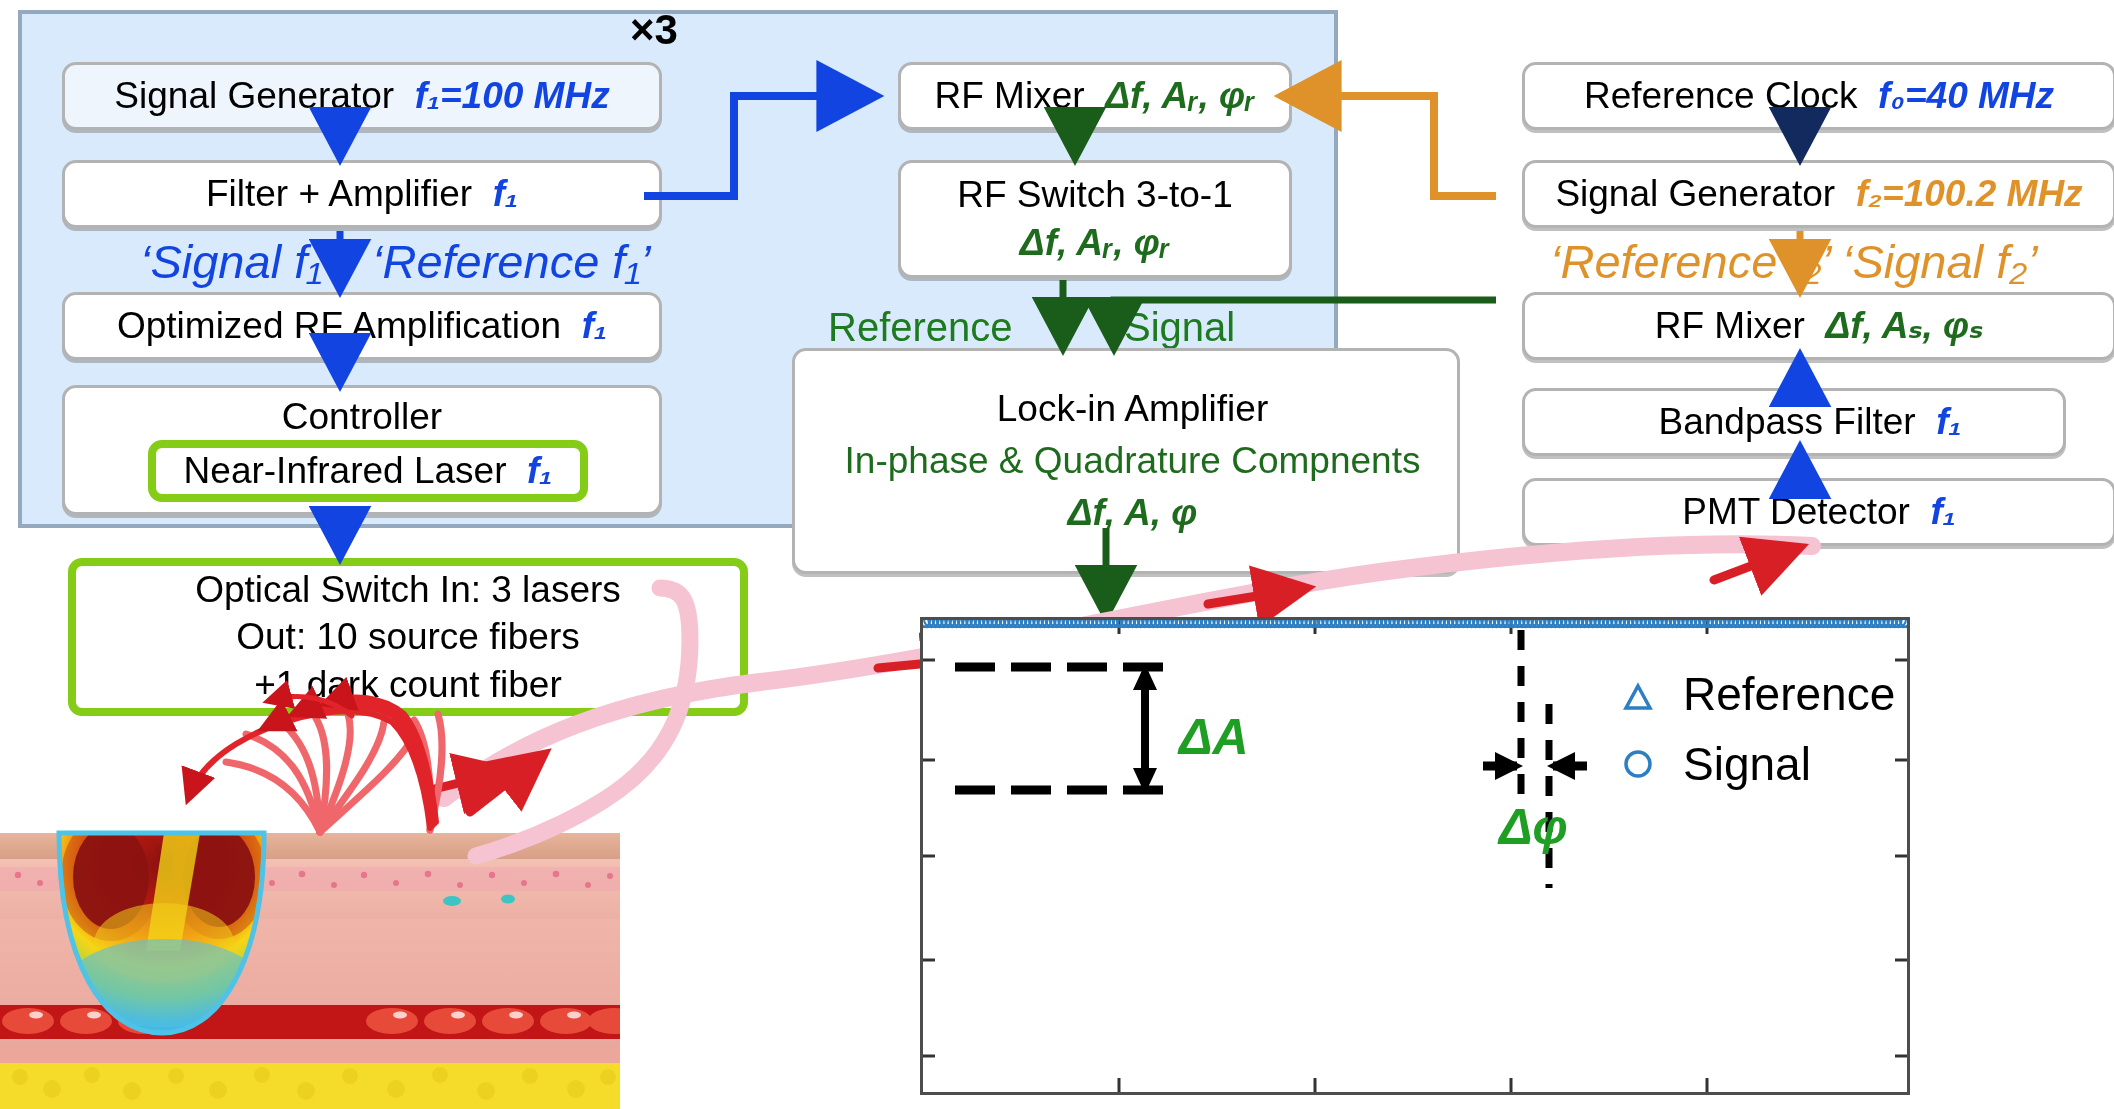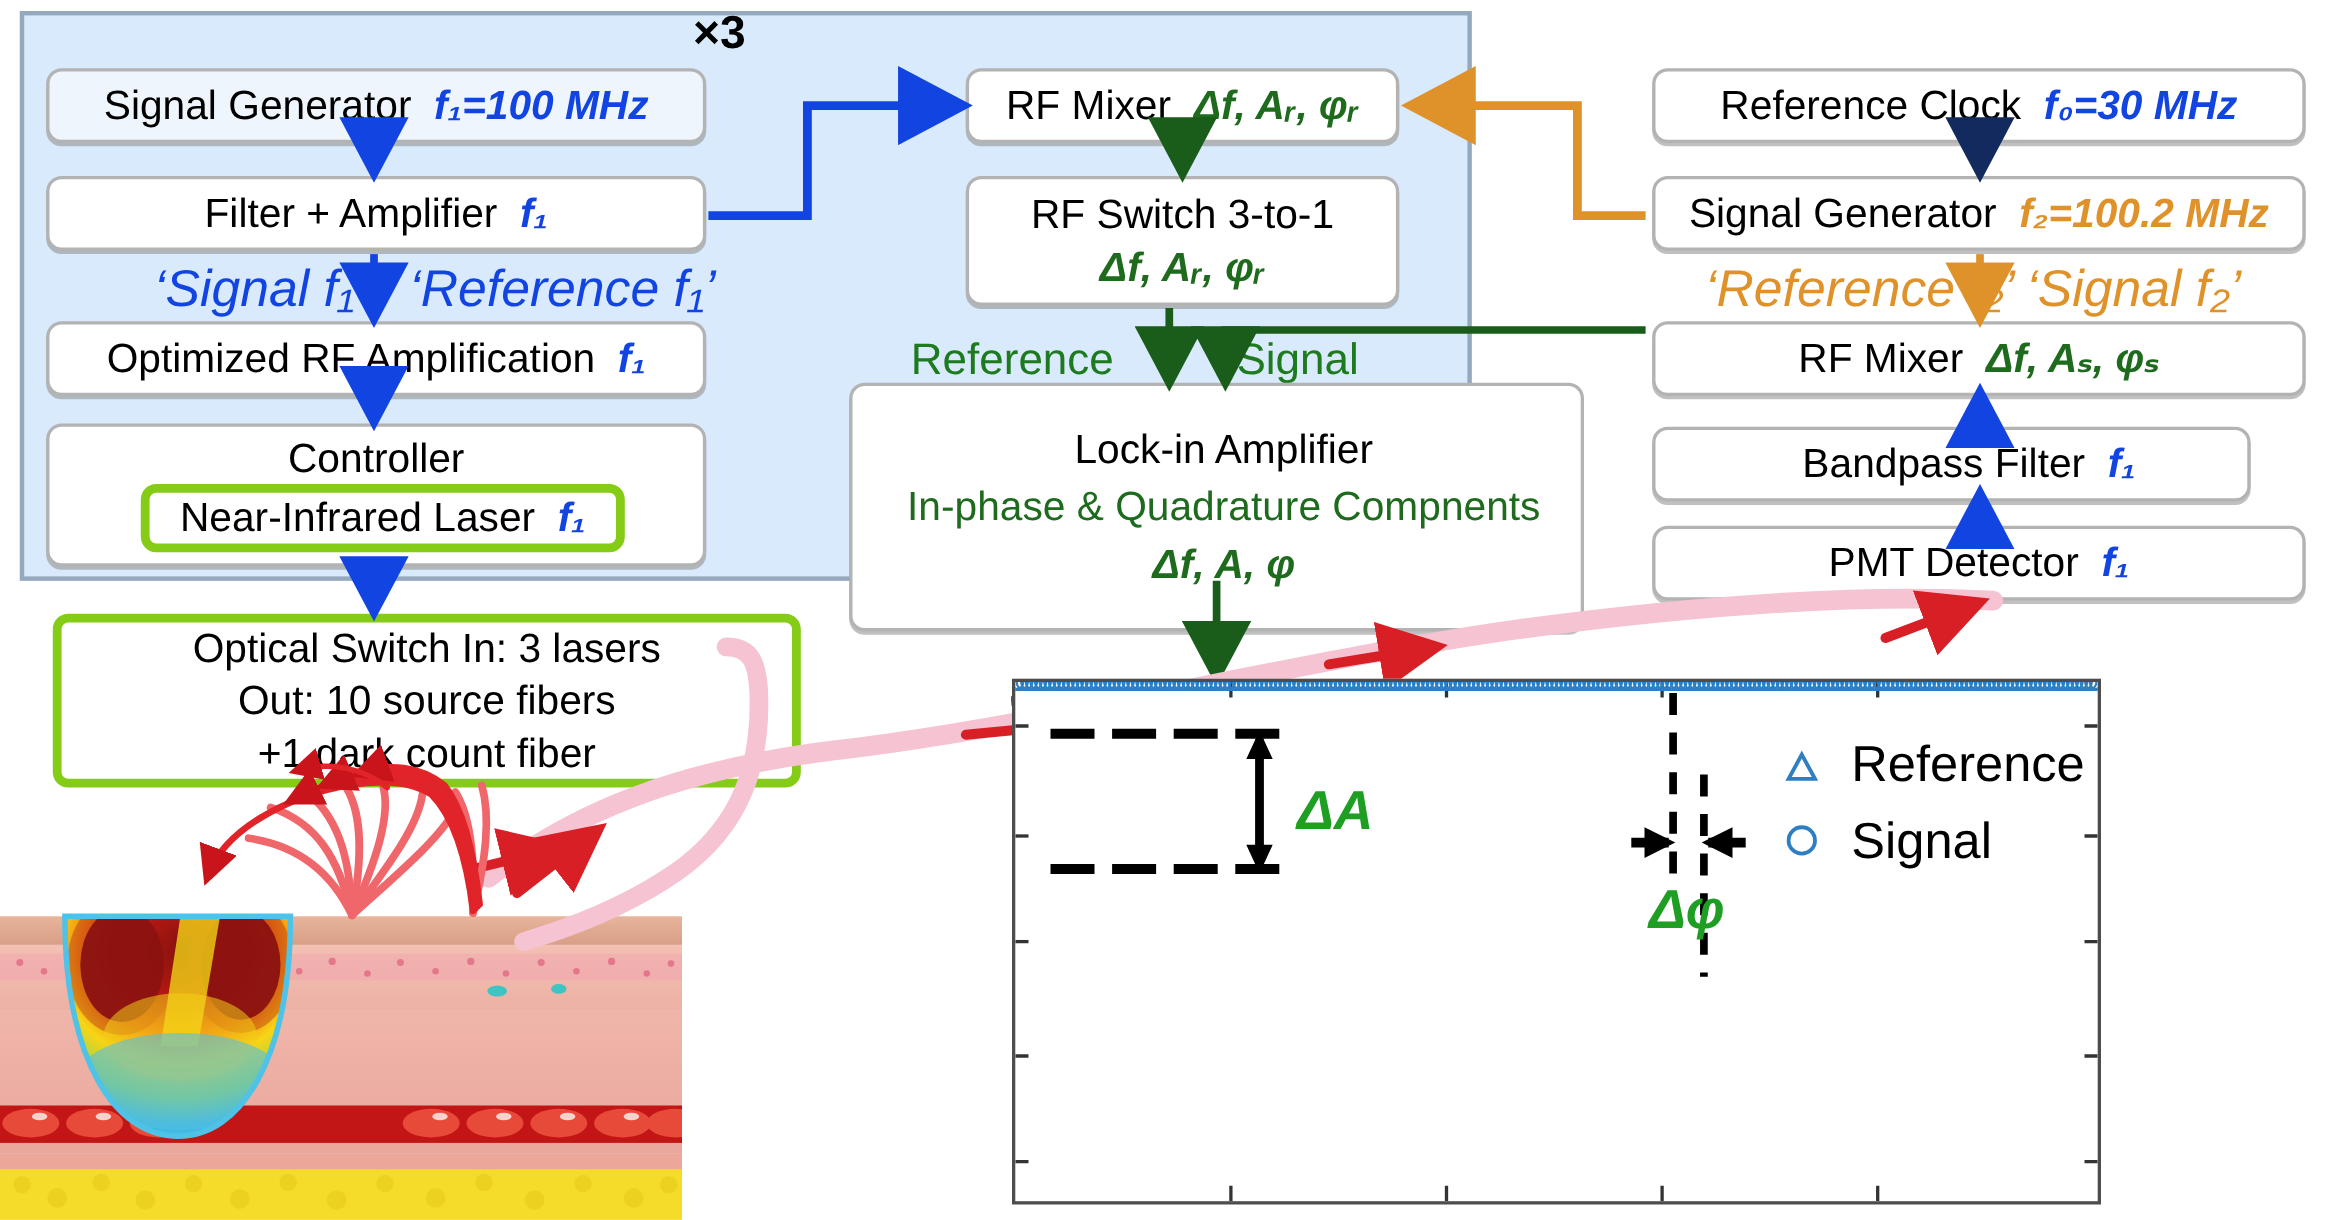--- a/index.html
+++ b/index.html
@@ -5,21 +5,21 @@
   html,body{margin:0;padding:0;background:#ffffff;}
   body{width:2114px;height:1109px;position:relative;overflow:hidden;
        font-family:"Liberation Sans","DejaVu Sans",sans-serif;}
   .stage{position:absolute;left:0;top:0;width:2114px;height:1109px;}
 
   
   .box{position:absolute;box-sizing:border-box;background:#ffffff;
        border:3px solid #b3b3b3;border-radius:14px;
        box-shadow:0 3px 0 0 rgba(140,140,140,.55);
        display:flex;flex-direction:column;align-items:center;justify-content:center;
-       color:#000;font-size:37px;line-height:1.12;text-align:right;white-space:nowrap;}
+       color:#000;font-size:37px;line-height:1.12;text-align:right;white-space:nowrap;margin-left:20px;}
   .box .ln{display:block;}
   .pinkbox{border:8px solid #84cc16;box-shadow:none;}
 
   
   .panel{position:absolute;box-sizing:border-box;background:#d8eafb;
          border:4px solid #94a9bd;}
   .panel-mult{position:absolute;font-weight:bold;font-size:42px;color:#000;}
 
   
   .blue{color:#1144e0;font-style:italic;font-weight:bold;}
@@ -102,21 +102,21 @@
 
   <div class="box" style="left:772px;top:348px;width:668px;height:226px;line-height:1.4;padding-left:13px;">
     <span class="ln">Lock-in Amplifier</span>
     <span class="ln greenup" style="color:#1e6b1e;">In-phase &amp; Quadrature Compnents</span>
     <span class="ln green">Δf, A, φ</span>
   </div>
 
   <div class="box" style="left:1502px;top:62px;width:594px;height:68px;">
     <span class="ln">
       <span>Reference Clock</span>
-      &nbsp;<span class="blue">f₀=30 MHz</span>
+      &nbsp;<span class="blue">f₀=40 MHz</span>
     </span>
   </div>
 
   <div class="box" style="left:1502px;top:160px;width:594px;height:68px;">
     <span class="ln">
       <span>Signal Generator</span>
       &nbsp;<span class="orange">f₂=100.2 MHz</span>
     </span>
   </div>
 

